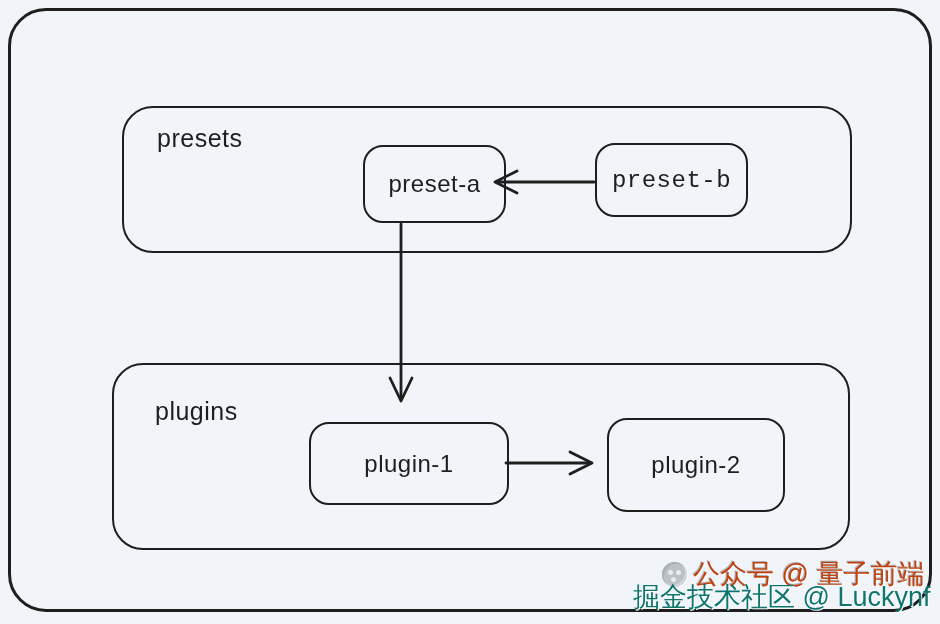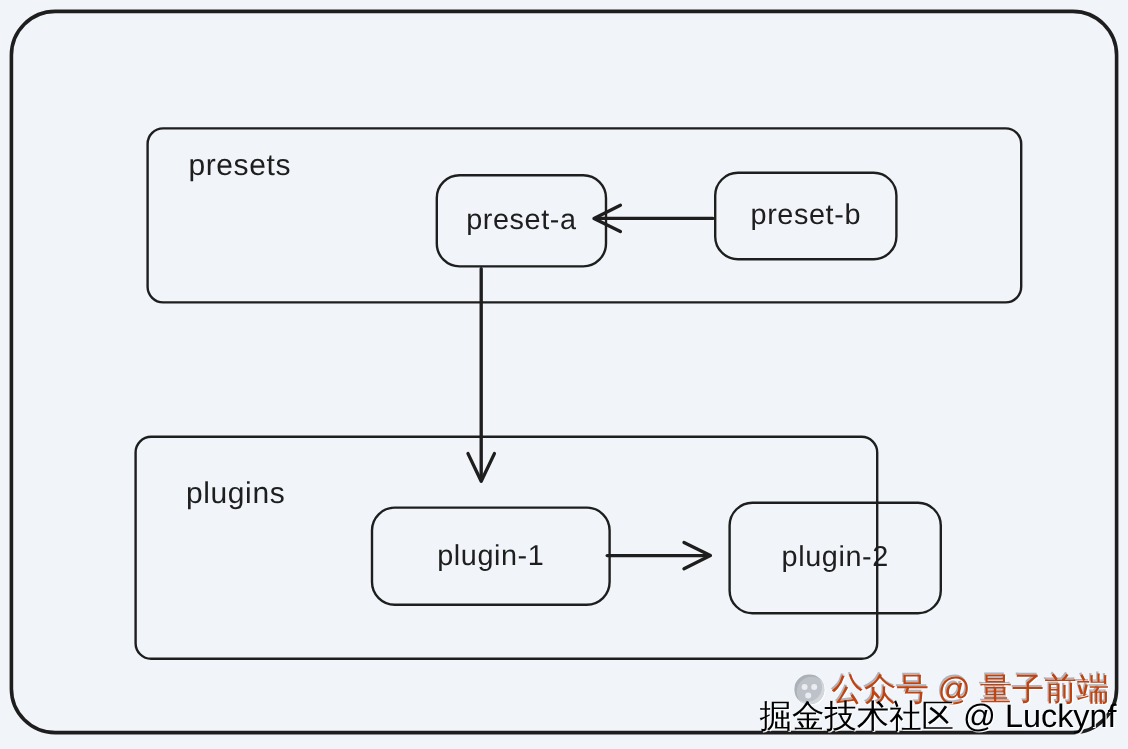--- a/index.html
+++ b/index.html
@@ -14,25 +14,25 @@
     position: absolute;
     left: 8px; top: 8px;
     width: 924px; height: 604px;
     border: 3px solid #1e1e1e;
     border-radius: 38px;
     background: transparent;
   }
   .group-box {
     position: absolute;
     border: 2.5px solid #1e1e1e;
-    border-radius: 14px;
+    border-radius: 31px;
     background: transparent;
   }
   .group-presets { left: 122px; top: 106px; width: 730px; height: 147px; }
-  .group-plugins { left: 112px; top: 363px; width: 620px; height: 187px; }
+  .group-plugins { left: 112px; top: 363px; width: 738px; height: 187px; }
   .group-label {
     position: absolute;
     font-size: 25px;
     color: #1e1e1e;
     letter-spacing: 0.5px;
   }
   .group-presets .group-label { left: 33px; top: 16px; }
   .group-plugins .group-label { left: 41px; top: 32px; }
   .node {
     position: absolute;
@@ -40,21 +40,21 @@
     border-radius: 20px;
     background: transparent;
     display: flex;
     align-items: center;
     justify-content: center;
     font-size: 24px;
     color: #1e1e1e;
     letter-spacing: 0.5px;
   }
   .node-preset-a { left: 332px; top: 145px; width: 143px; height: 78px; margin-left: 31px; }
-  .node-preset-b { left: 595px; top: 143px; width: 153px; height: 74px; }
+  .node-preset-b { left: 595px; top: 143px; width: 153px; height: 74px; font-family: Liberation Mono, monospace; }
   .node-plugin-1 { left: 309px; top: 422px; width: 200px; height: 83px; }
   .node-plugin-2 { left: 607px; top: 418px; width: 178px; height: 94px; }
   svg.edges {
     position: absolute;
     left: 0; top: 0;
     width: 940px; height: 624px;
     pointer-events: none;
   }
   svg.edges line, svg.edges polyline {
     stroke: #1e1e1e;
@@ -86,21 +86,21 @@
     left: 6px; top: 8px;
     width: 5px; height: 5px;
     border-radius: 50%;
     background: #e8ebef;
     box-shadow: 8px 0 0 #e8ebef, 3px 7px 0 #e8ebef;
   }
   .watermark-primary {
     position: absolute;
     left: 633px; top: 579px;
     font-size: 27px;
-    color: #000000;
+    color: #0f766e;
     text-shadow: 1px 1px 0 rgba(255,255,255,0.95);
     white-space: nowrap;
   }
 </style>
 </head>
 <body>
 
 <div class="outer-frame"></div>
 
 <div class="group-box group-presets">

